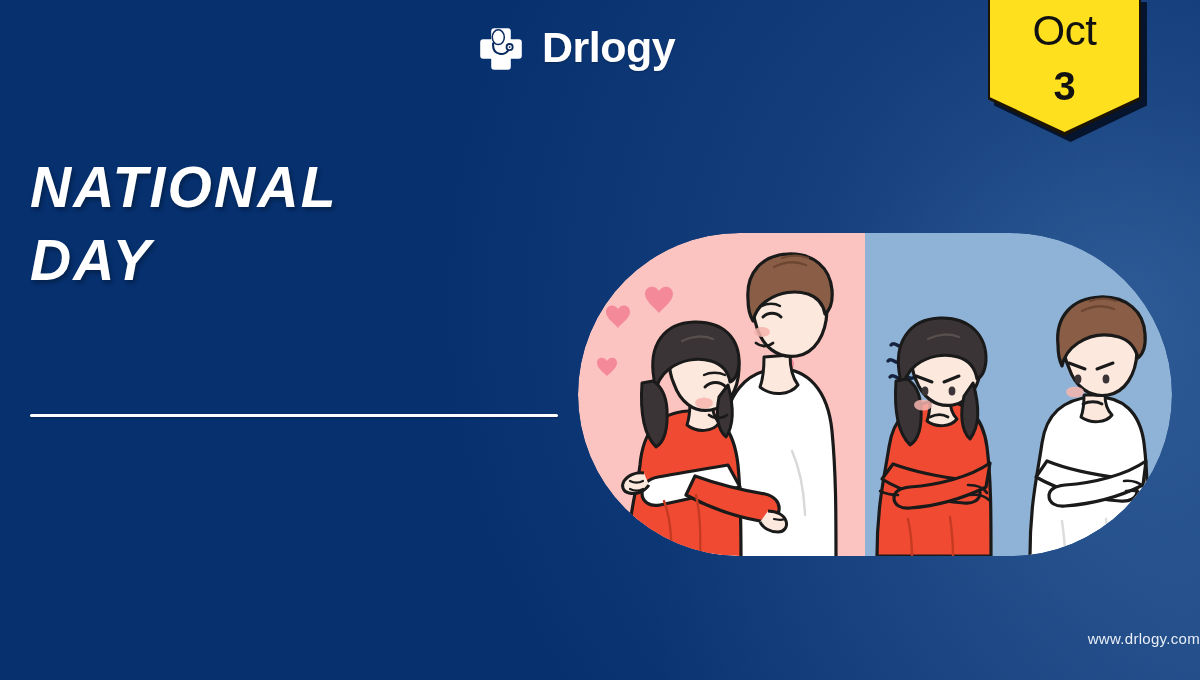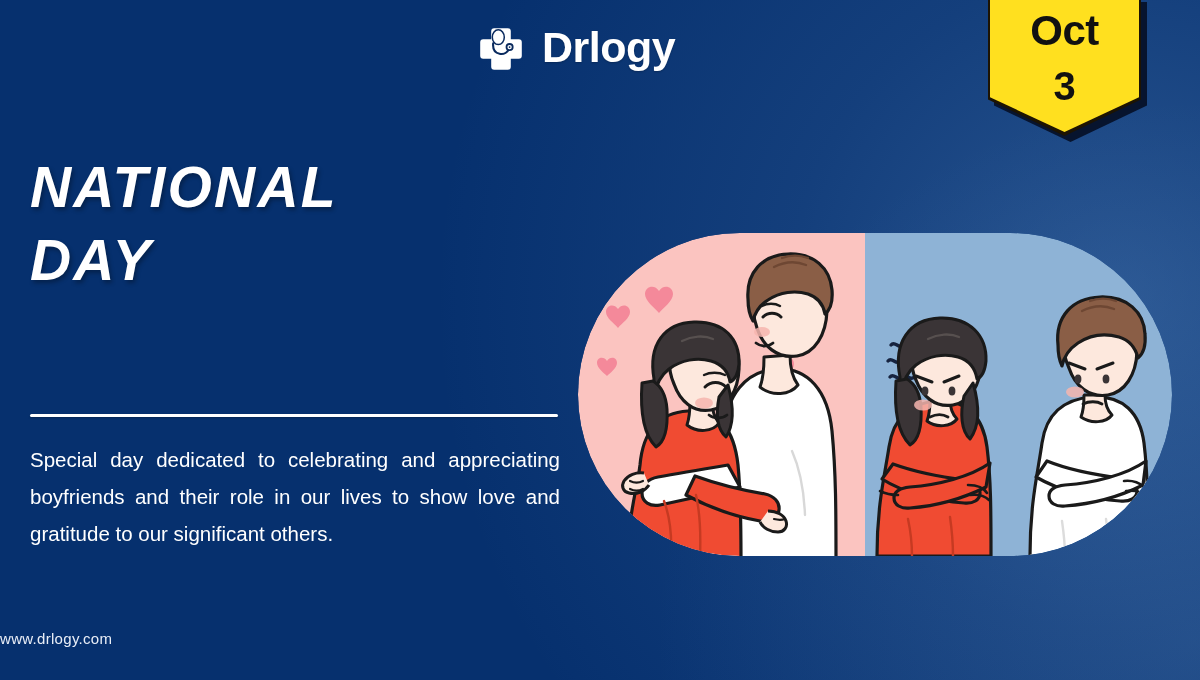--- a/index.html
+++ b/index.html
@@ -44,21 +44,21 @@
     background:#1d1403;
     clip-path:polygon(0 0,100% 0,100% 74%,50% 100%,0 74%);
   }
   #date-badge .ribbon-face{
     position:absolute; left:2px; top:0; width:149px; height:136px;
     background:#ffe01f;
     clip-path:polygon(0 0,100% 0,100% 74.5%,50% 100%,0 74.5%);
     display:flex; flex-direction:column; align-items:center;
     justify-content:flex-start; padding-top:14px;
   }
-  #date-badge .m{ color:#111111; font-size:42px; font-weight:bold; line-height:1; letter-spacing:-0.5px;}
+  #date-badge .m{ color:#111111; font-size:42px; font-weight:normal; line-height:1; letter-spacing:-0.5px;}
   #date-badge .d{ color:#111111; font-size:40px; font-weight:bold; line-height:1; margin-top:14px;}
 
   
   #headline{ position:absolute; left:30px; top:158px; width:560px;font-style:italic; }
   #headline .line{
     font-size:57px; font-weight:bold; line-height:1.04;
     letter-spacing:2.2px; text-shadow:2px 3px 4px rgba(0,0,0,.30);
     margin-bottom:14px; white-space:nowrap;
   }
   #headline .l1{ color:#ffffff; }
@@ -70,21 +70,21 @@
     background:#ffffff; border-radius:2px; box-shadow:0 1px 2px rgba(0,0,0,.25);
   }
 
   #description{
     position:absolute; left:30px; top:442px; width:530px;
     color:#ffffff; font-size:20.5px; line-height:1.80;
     text-align:justify; text-justify:inter-word;
   }
 
   #footer-url{
-    position:absolute; left:0; right:0; top:630px; text-align:left;
+    position:absolute; left:0; right:0; top:630px; text-align:right;
     color:#e9eef7; font-size:15px; letter-spacing:0.3px;
   }
 
   
   #illustration{
     position:absolute; left:578px; top:233px; width:594px; height:323px;
     border-radius:162px; overflow:hidden;
   }
   #illustration svg{ display:block; width:100%; height:100%; }
 </style>
@@ -116,21 +116,20 @@
     </div>
   </div>
 
   <div id="headline">
     <div class="line l1">NATIONAL</div>
     <div class="line l3">DAY</div>
   </div>
 
   <div id="divider"></div>
 
-  <p id="description">Special day dedicated to celebrating and appreciating boyfriends and their role in our lives to show love and gratitude to our significant others.</p>
 
   <div id="footer-url">www.drlogy.com</div>
 
   <div id="illustration">
     <svg viewBox="0 0 594 323" xmlns="http://www.w3.org/2000/svg">
       <defs>
         <clipPath id="clipAll">
             <rect x="0" y="0" width="594" height="323" rx="162"></rect>
           </clipPath>
         <clipPath id="clipLeft">

